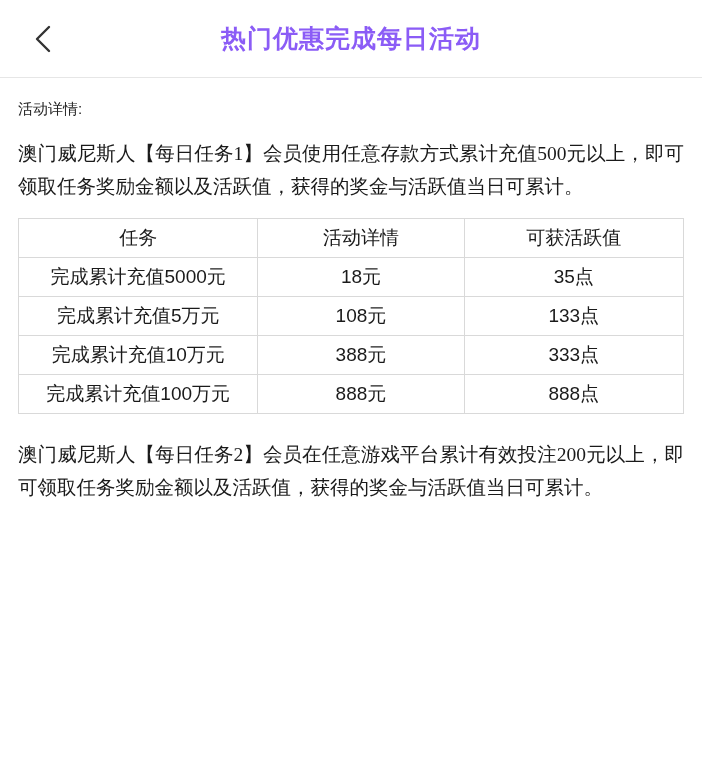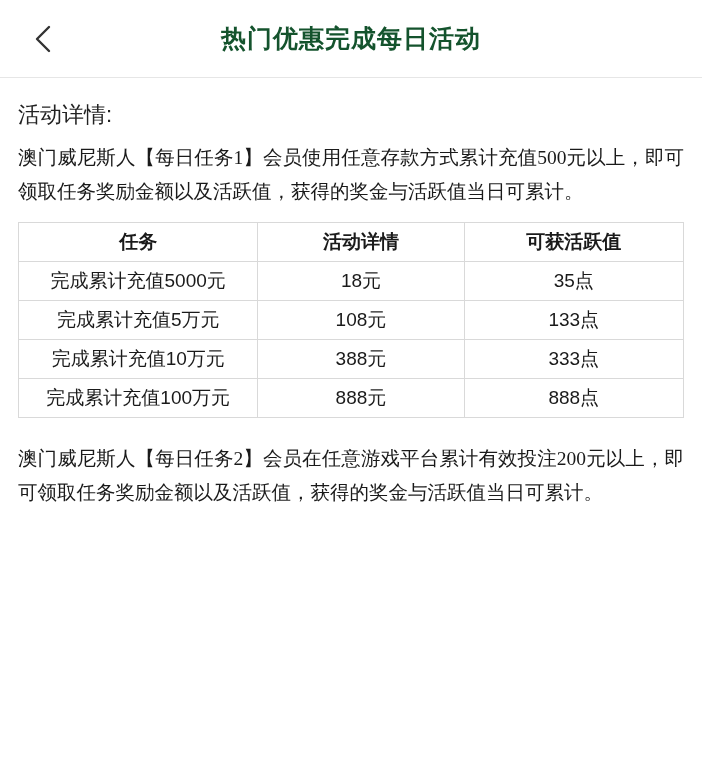--- a/index.html
+++ b/index.html
@@ -37,31 +37,31 @@
     justify-content: center;
     cursor: pointer;
   }
   .back-btn svg { display: block; }
   .header-title {
     width: 100%;
     text-align: center;
     font-size: 25px;
     font-weight: bold;
     letter-spacing: 1px;
-    color: #14532d;
+    color: #8b5cf6;
   }
 
   
   .content {
     padding: 20px 18px 0 18px;
   }
   .section-label {
-    font-size: 22px;
+    font-size: 15px;
     color: #222;
-    margin: 0 0 10px 0;
+    margin: 0 0 16px 0;
     line-height: 1.5;
   }
   .paragraph {
     font-size: 19.5px;
     line-height: 1.72;
     color: #1a1a1a;
     margin: 0 0 14px 0;
     text-align: justify;
     font-family: Liberation Serif, serif;
   }
@@ -77,21 +77,21 @@
   table.reward-table td {
     border: 1px solid #d9d9d9;
     text-align: center;
     font-size: 19px;
     color: #1a1a1a;
     font-weight: normal;
     height: 39px;
     padding: 0 2px;
     white-space: nowrap;
   }
-  table.reward-table th { font-weight: bold; }
+  table.reward-table th { font-weight: normal; }
   table.reward-table col.c1 { width: 36%; }
   table.reward-table col.c2 { width: 31%; }
   table.reward-table col.c3 { width: 33%; }
 
   .spacer-after-table { height: 6px; }
 </style>
 </head>
 <body>
 
 <div class="header">

